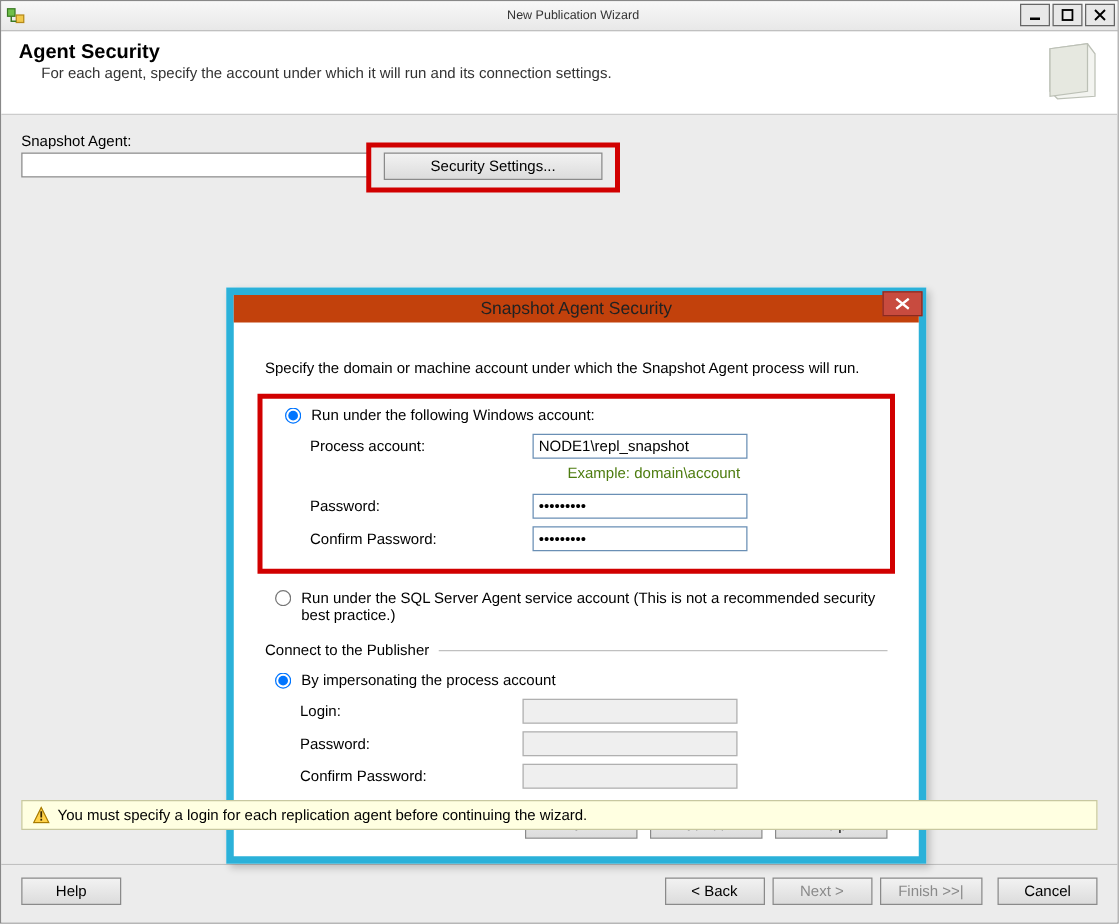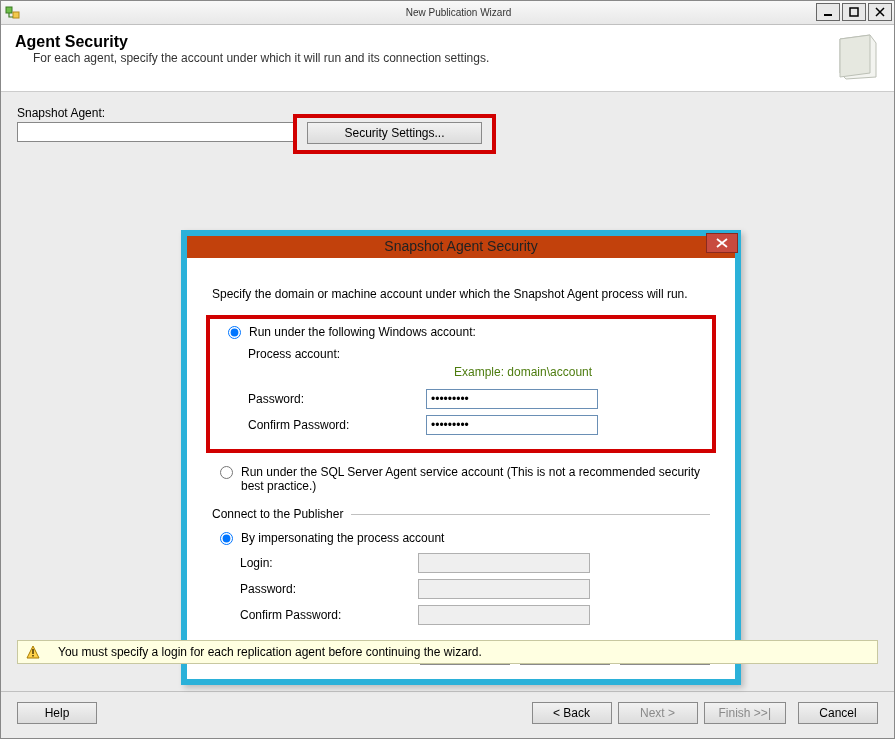--- a/index.html
+++ b/index.html
@@ -119,21 +119,21 @@
 .btn.disabled { color: #8a8a8a; cursor: default; }
 
 
 .warn-strip {
   margin-top: auto;
   background: #ffffe1;
   border: 1px solid #c8c8a0;
   padding: 4px 8px;
   display: flex;
   align-items: center;
-  gap: 18px;
+  gap: 6px;
   font-size: 12px;
 }
 .warn-icon { width: 14px; height: 14px; flex: none; }
 
 
 .footer {
   border-top: 1px solid #c0c0c0;
   background: #ececec;
   padding: 10px 16px 14px 16px;
   display: flex;
@@ -315,20 +315,21 @@
 
         <div class="highlight-box">
           <div class="radio-row">
             <input type="radio" name="runas" checked="" style="">
             <span>Run under the following Windows account:</span>
           </div>
 
           <div class="form-grid">
             <div class="form-row">
               <span class="lbl">Process account:</span>
+              <input type="text" value="NODE1\repl_snapshot" style="">
             </div>
             <div class="example-row">Example: domain\account</div>
             <div class="form-row">
               <span class="lbl">Password:</span>
               <input type="password" value="•••••••••" style="">
             </div>
             <div class="form-row">
               <span class="lbl">Confirm Password:</span>
               <input type="password" value="•••••••••" style="">
             </div>

